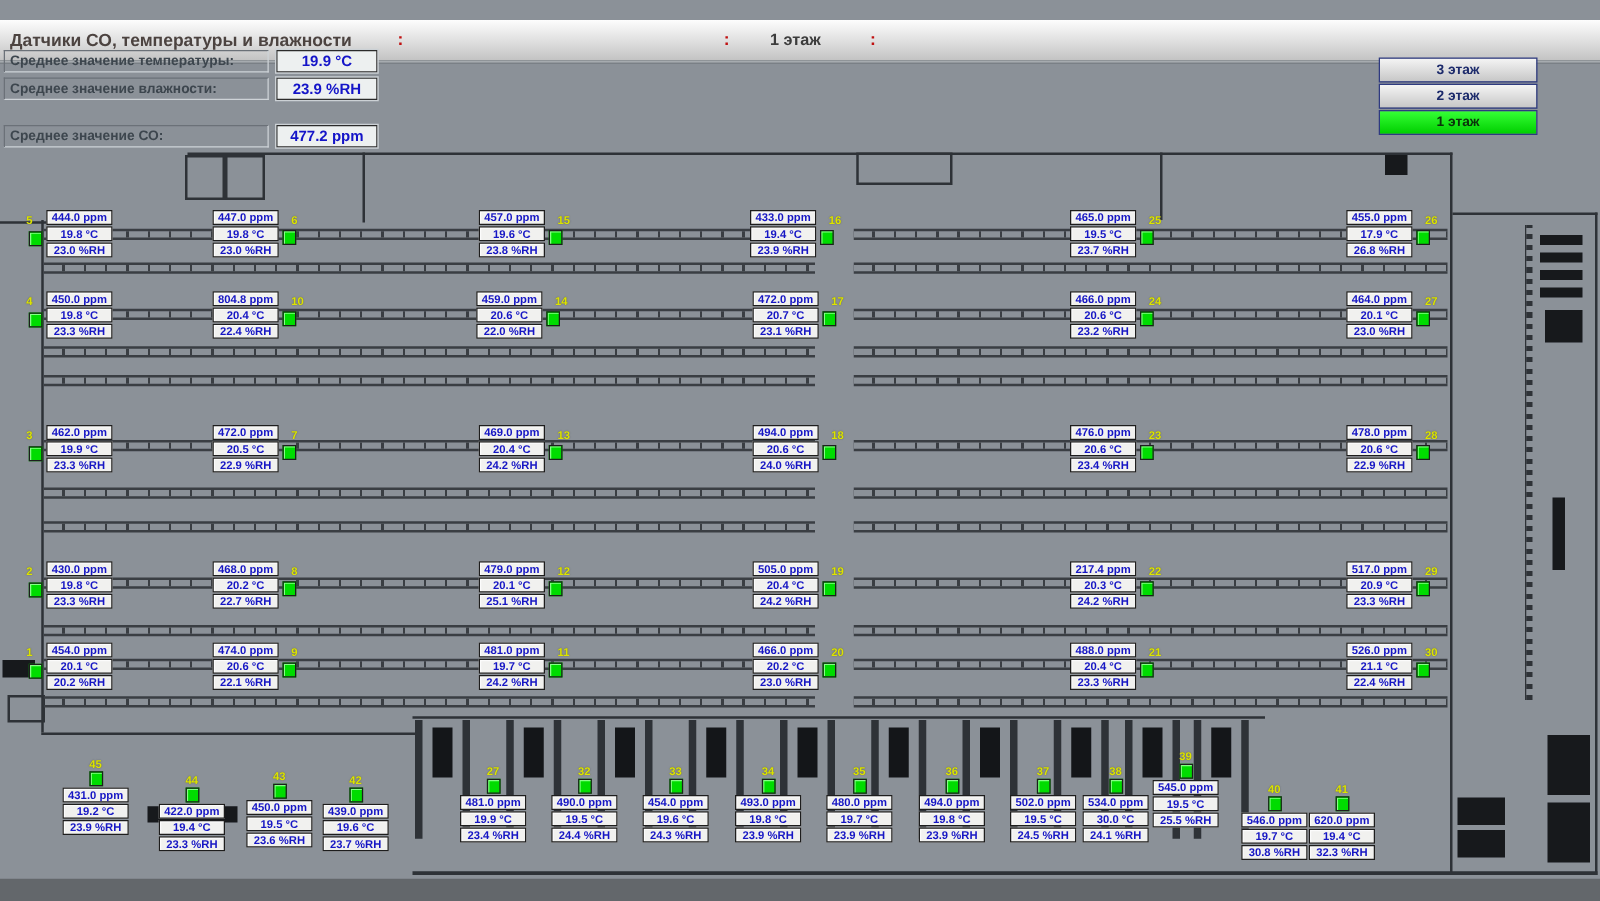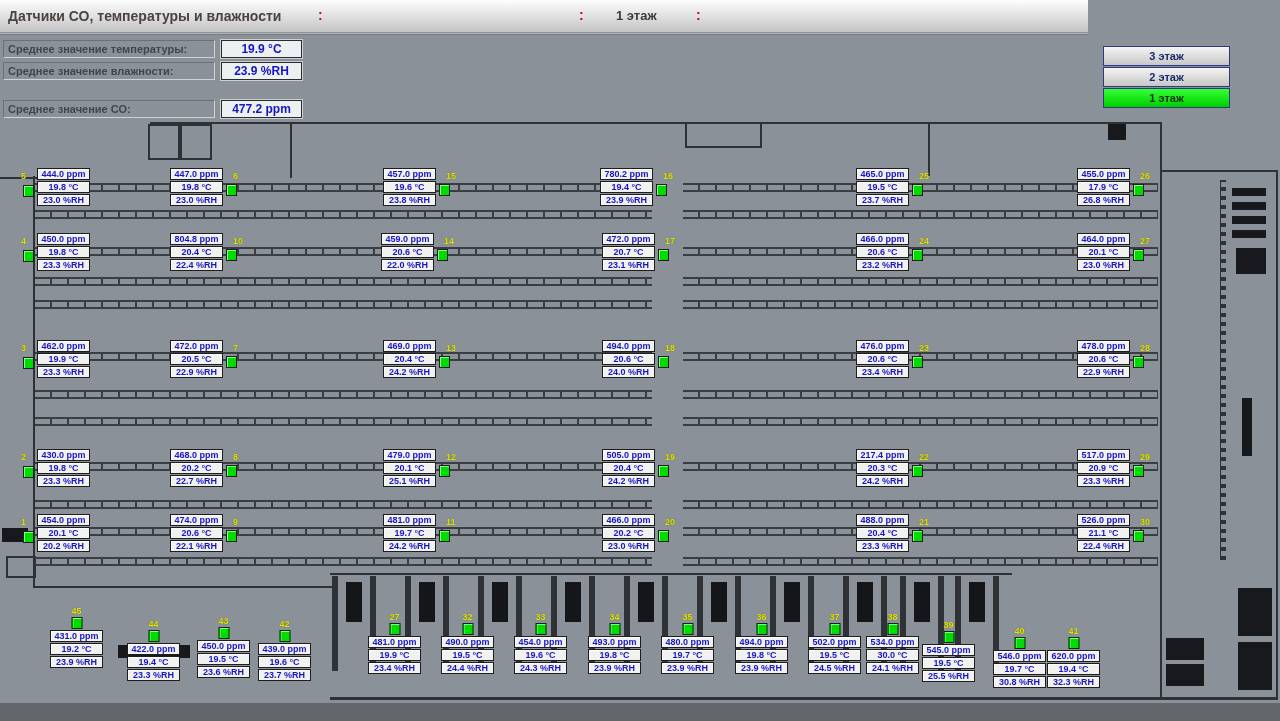--- a/index.html
+++ b/index.html
@@ -4,21 +4,21 @@
 <style>
   html,body{margin:0;padding:0;background:#555;}
   *{box-sizing:border-box;}
   .screen{
     position:relative;width:1280px;height:721px;overflow:hidden;
     background:#8b9198;font-family:"Liberation Sans",sans-serif;
     -webkit-font-smoothing:antialiased;
   }
   
   .hdr{
-    position:absolute;left:0;top:0;width:1088px;height:33px;
+    position:absolute;left:0;top:16px;width:1280px;height:33px;
     background:linear-gradient(#fdfdfd,#dedede 55%,#c3c3c3);
     border-bottom:1px solid #8f9498;
     box-shadow:0 1px 0 #aeb3b7,0 2px 0 #767b80;
     text-align:center;
   }
   .hdr-title{position:absolute;left:8px;top:8px;font-size:14px;font-weight:bold;color:#4c4340;}
   .hdr-colon{position:absolute;top:7px;font-size:14px;font-weight:bold;color:#c01010;}
   .hdr-colon.c1{left:318px}.hdr-colon.c2{left:579px}.hdr-colon.c3{left:696px}
   .hdr-floor{position:absolute;left:616px;top:8px;font-size:13px;font-weight:bold;color:#3c3c3c;}
   
@@ -207,21 +207,21 @@
       <div class="sensor v-right" style="left: 383px; top: 168px;">
         <div class="s-num">15</div>
         <div class="s-led"></div>
         <div class="s-box">457.0 ppm</div>
         <div class="s-box">19.6 °C</div>
         <div class="s-box">23.8 %RH</div>
       </div>
       <div class="sensor v-right" style="left: 600px; top: 168px;">
         <div class="s-num">16</div>
         <div class="s-led"></div>
-        <div class="s-box">780.2 ppm</div>
+        <div class="s-box">433.0 ppm</div>
         <div class="s-box">19.4 °C</div>
         <div class="s-box">23.9 %RH</div>
       </div>
       <div class="sensor v-right" style="left: 856px; top: 168px;">
         <div class="s-num">25</div>
         <div class="s-led"></div>
         <div class="s-box">465.0 ppm</div>
         <div class="s-box">19.5 °C</div>
         <div class="s-box">23.7 %RH</div>
       </div>
@@ -477,21 +477,21 @@
         <div class="s-box">19.5 °C</div>
         <div class="s-box">24.5 %RH</div>
       </div>
       <div class="sensor v-top" style="left: 866px; top: 636px;">
         <div class="s-num">38</div>
         <div class="s-led"></div>
         <div class="s-box">534.0 ppm</div>
         <div class="s-box">30.0 °C</div>
         <div class="s-box">24.1 %RH</div>
       </div>
-      <div class="sensor v-top" style="left: 922px; top: 644px;">
+      <div class="sensor v-top" style="left: 922px; top: 624px;">
         <div class="s-num">39</div>
         <div class="s-led"></div>
         <div class="s-box">545.0 ppm</div>
         <div class="s-box">19.5 °C</div>
         <div class="s-box">25.5 %RH</div>
       </div>
       <div class="sensor v-top" style="left: 993px; top: 650px;">
         <div class="s-num">40</div>
         <div class="s-led"></div>
         <div class="s-box">546.0 ppm</div>

